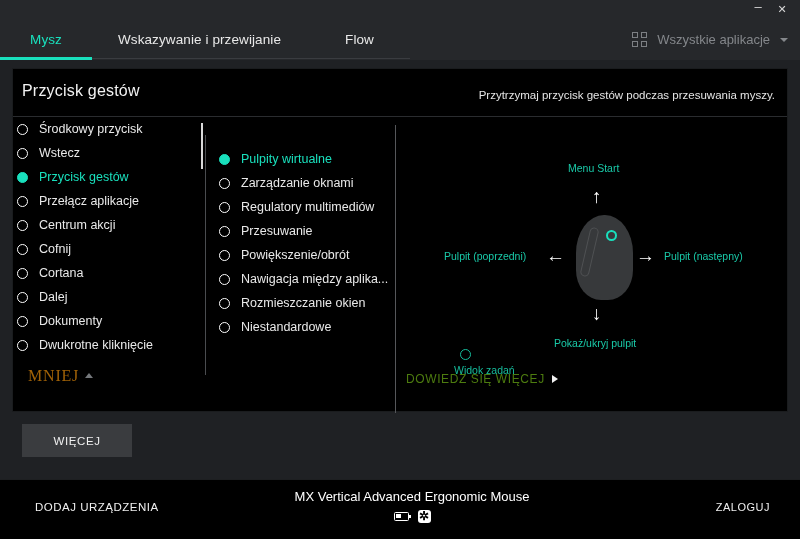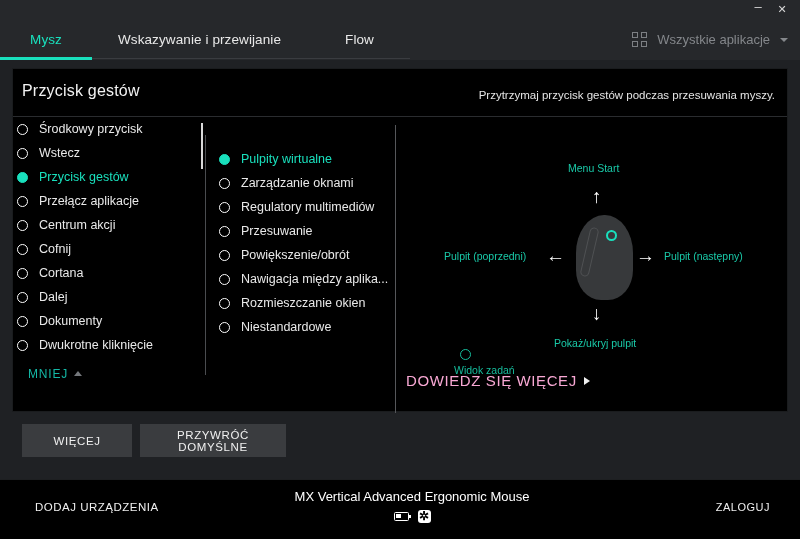--- a/index.html
+++ b/index.html
@@ -210,23 +210,24 @@
   }
   .less-btn {
     position: absolute;
     left: 15px; top: 250px;
     display: flex;
     align-items: center;
     gap: 6px;
     cursor: pointer;
   }
   .less-label {
-    font-size: 12px;
-    color: #14b8a6;
+    font-size: 16px;
+    color: #a16207;
     letter-spacing: .8px;
+    font-family: Liberation Serif, serif;
   }
   .chev-up {
     width: 0; height: 0;
     border-left: 4px solid transparent;
     border-right: 4px solid transparent;
     border-bottom: 5px solid #75787c;
     margin-bottom: 1px;
   }
 
   .vdiv1 {
@@ -324,22 +325,22 @@
 
   .learn-more {
     position: absolute;
     left: 10px; top: 255px;
     display: flex;
     align-items: center;
     gap: 7px;
     cursor: pointer;
   }
   .learn-label {
-    font-size: 15px;
-    color: #f9a8d4;
+    font-size: 12px;
+    color: #4d7c0f;
     letter-spacing: .6px;
   }
   .chev-right {
     width: 0; height: 0;
     border-top: 4.5px solid transparent;
     border-bottom: 4.5px solid transparent;
     border-left: 6px solid #f0f0f0;
   }
 
   
@@ -603,21 +604,20 @@
           <span class="learn-label">DOWIEDZ SIĘ WIĘCEJ</span>
           <span class="chev-right"></span>
         </div>
       </div>
 
     </div>
   </div>
 
   <div class="actions">
     <button class="btn b0">WIĘCEJ</button>
-    <button class="btn b1">PRZYWRÓĆ DOMYŚLNE</button>
   </div>
 
   <div class="footer">
     <div class="foot-left">DODAJ URZĄDZENIA</div>
     <div class="foot-center">
       <div class="device-name">MX Vertical Advanced Ergonomic Mouse</div>
       <div class="device-icons">
         <div class="battery">
             <i></i>
           </div>

